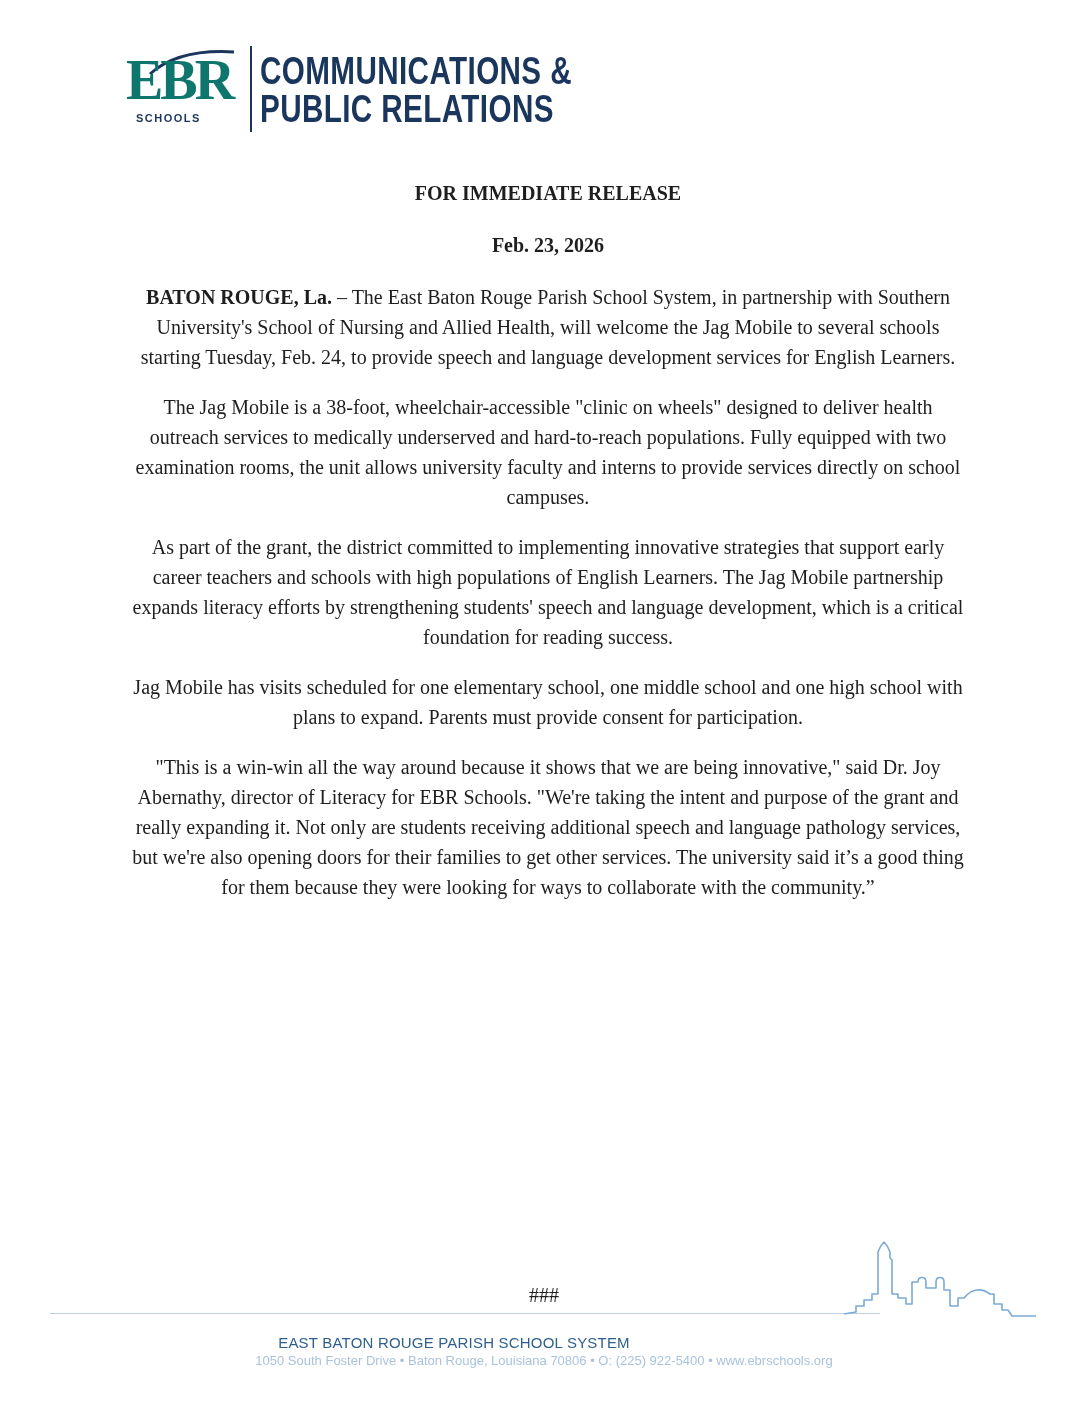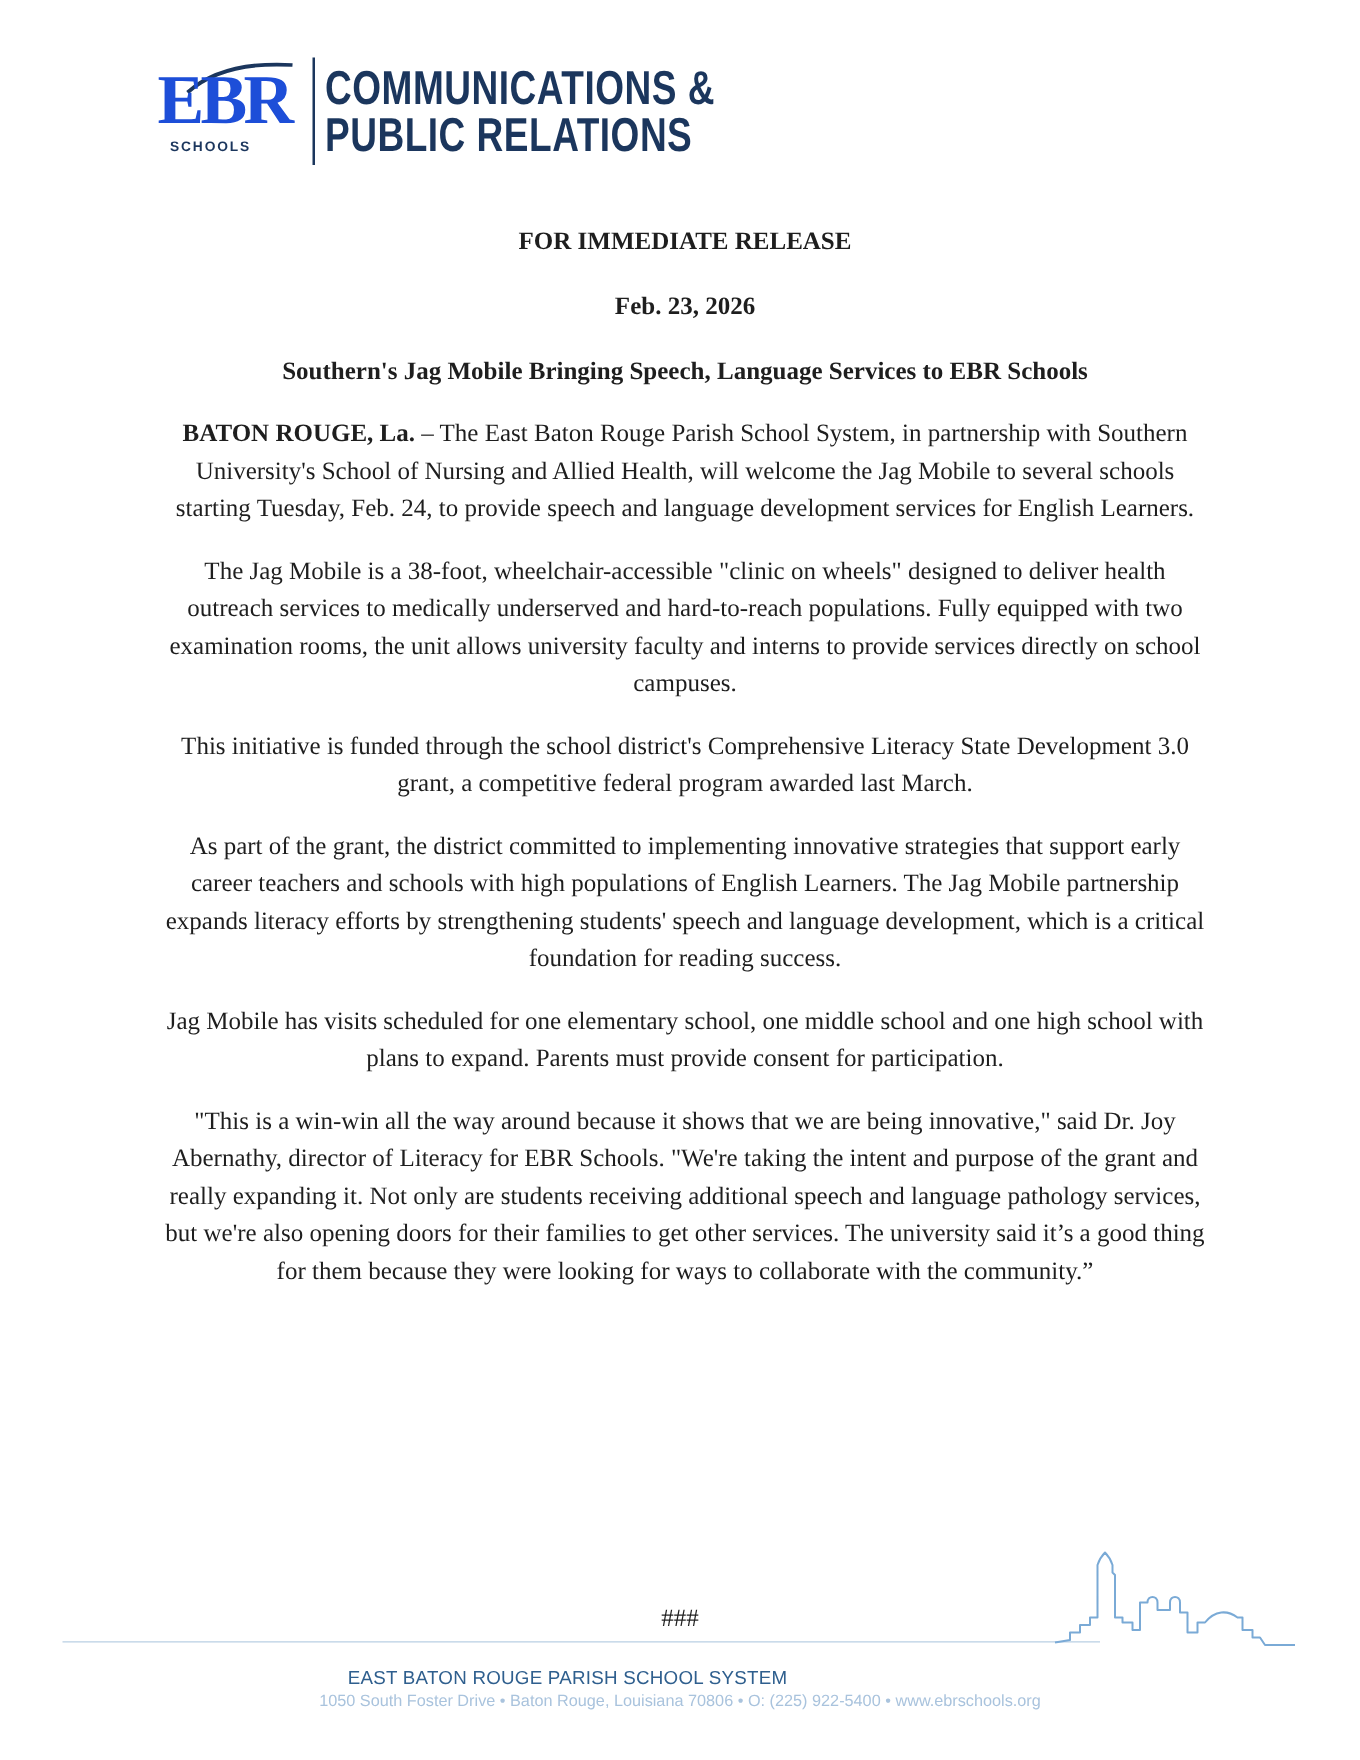--- a/index.html
+++ b/index.html
@@ -29,21 +29,21 @@
       height: 84px;
     }
     .logo-ebr {
       position: absolute;
       left: 0;
       top: 6px;
       font-family: "Liberation Serif", "DejaVu Serif", serif;
       font-size: 56px;
       font-weight: bold;
       letter-spacing: -3px;
-      color: #1d4ed8;
+      color: #0f766e;
       line-height: 1;
     }
     .logo-swoosh {
       position: absolute;
       left: 4px;
       top: 2px;
     }
     .logo-schools {
       position: absolute;
       left: 10px;
@@ -164,24 +164,22 @@
   <div class="header-divider"></div>
   <div class="header-title">
     <div>COMMUNICATIONS &amp;</div>
     <div>PUBLIC RELATIONS</div>
   </div>
 </div>
 
 <div class="content">
   <p class="release">FOR IMMEDIATE RELEASE</p>
   <p class="date">Feb. 23, 2026</p>
-  <p class="headline">Southern's Jag Mobile Bringing Speech, Language Services to EBR Schools</p>
   <p class="para"><span class="b">BATON ROUGE, La.</span><span> – The East Baton Rouge Parish School System, in partnership with Southern University's School of Nursing and Allied Health, will welcome the Jag Mobile to several schools starting Tuesday, Feb. 24, to provide speech and language development services for English Learners.</span></p>
   <p class="para">The Jag Mobile is a 38-foot, wheelchair-accessible "clinic on wheels" designed to deliver health outreach services to medically underserved and hard-to-reach populations. Fully equipped with two examination rooms, the unit allows university faculty and interns to provide services directly on school campuses.</p>
-  <p class="para">This initiative is funded through the school district's Comprehensive Literacy State Development 3.0 grant, a competitive federal program awarded last March.</p>
   <p class="para">As part of the grant, the district committed to implementing innovative strategies that support early career teachers and schools with high populations of English Learners. The Jag Mobile partnership expands literacy efforts by strengthening students' speech and language development, which is a critical foundation for reading success.</p>
   <p class="para">Jag Mobile has visits scheduled for one elementary school, one middle school and one high school with plans to expand. Parents must provide consent for participation.</p>
   <p class="para">"This is a win-win all the way around because it shows that we are being innovative," said Dr. Joy Abernathy, director of Literacy for EBR Schools. "We're taking the intent and purpose of the grant and really expanding it. Not only are students receiving additional speech and language pathology services, but we're also opening doors for their families to get other services. The university said it’s a good thing for them because they were looking for ways to collaborate with the community.”</p>
 </div>
 
 <div class="end-mark">###</div>
 
 <div class="footer-rule"></div>
 
 <svg class="skyline" width="196" height="80" viewBox="0 0 196 80">

